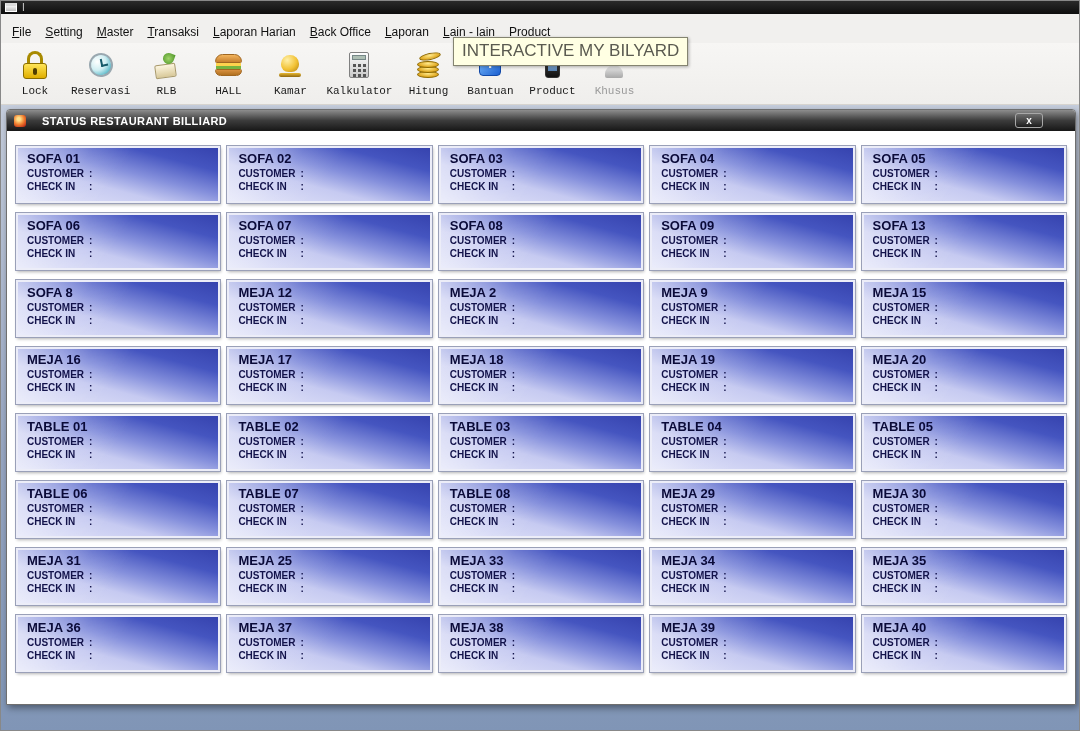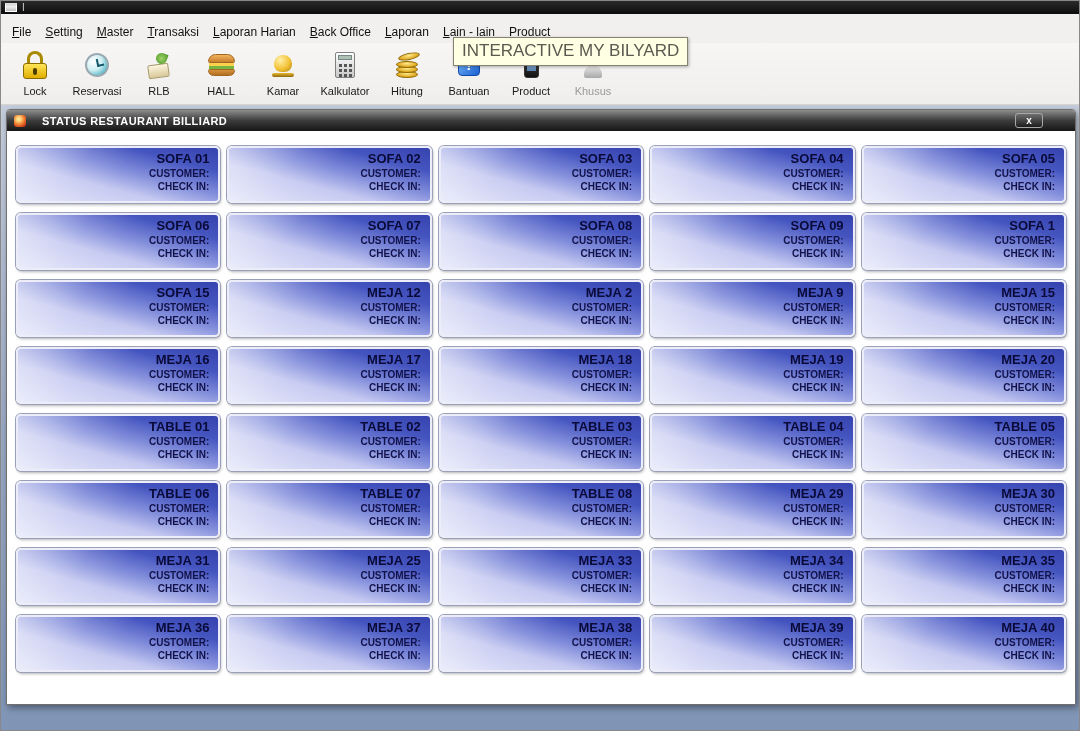--- a/index.html
+++ b/index.html
@@ -11,21 +11,21 @@
   .app-icon { width:12px; height:9px; background:linear-gradient(#f4f4f4,#bfbfbf); border:1px solid #fff; border-top:3px solid #dcdcdc; }
   .app-title { color:#cfcfcf; font-size:10px; line-height:10px; }
 
   
   .menubar { position:absolute; top:13px; left:0; right:0; height:37px; background:#f1f0ee; border-bottom:1px solid #e2dfda; display:flex; align-items:center; padding-left:4px; }
   .menu-item { display:inline-block; font-size:12px; color:#111; padding:4px 7px; cursor:default; }
   .menu-item::first-letter { text-decoration:underline; }
 
   
   .toolbar { position:absolute; top:42px; left:0; right:0; height:62px; background:linear-gradient(#f7f6f4,#efeeec); border-bottom:1px solid #d8d5d0; display:flex; align-items:flex-start; padding:4px 0 0 8px; gap:10px; }
-  .tool { background:none; border:none; min-width:52px; display:flex; flex-direction:column; align-items:center; gap:2px; font-family:Liberation Sans, sans-serif; cursor:default; }
+  .tool { background:none; border:none; min-width:52px; display:flex; flex-direction:column; align-items:center; gap:2px; font-family:Liberation Mono, monospace; cursor:default; }
   .tool-icon { height:36px; display:flex; align-items:center; justify-content:center; }
   .tool-label { font-size:11px; color:#1a1a1a; }
   .tool-label.disabled { color:#9a9a9a; }
   .tool i { display:block; }
 
   
   .ic-lock { position:relative; width:24px; height:28px; }
   .ic-lock .shackle { position:absolute; top:0; left:4px; width:16px; height:14px; border:3px solid #a88a00; border-bottom:none; border-radius:8px 8px 0 0; }
   .ic-lock .lock-body { position:absolute; bottom:0; left:0; width:24px; height:16px; background:linear-gradient(#ffe558,#e0ae00); border:1px solid #8a6d00; border-radius:3px; }
   .ic-lock .hole { position:absolute; bottom:4px; left:10px; width:4px; height:7px; background:#503e00; border-radius:2px; z-index:2; }
@@ -78,25 +78,24 @@
   .child { position:absolute; left:5px; top:108px; width:1070px; height:596px; background:#fff; border:1px solid #6f6f6f; border-radius:4px 4px 0 0; box-shadow:2px 3px 7px rgba(0,0,0,0.4); }
   .child-titlebar { position:relative; height:21px; background:linear-gradient(#8d8d8d,#3c3c3c 50%,#171717); border-radius:3px 3px 0 0; display:flex; align-items:center; gap:16px; padding:0 7px; }
   .child-icon { width:12px; height:12px; border-radius:3px; background:radial-gradient(circle at 40% 35%,#ffe08a 15%,#f08030 50%,#c03018 85%); }
   .child-title { color:#fff; font-size:11px; font-weight:bold; letter-spacing:0.4px; }
   .close-btn { position:absolute; right:32px; top:3px; width:28px; height:15px; background:linear-gradient(#6e6e6e,#1d1d1d); border:1px solid #a8a8a8; border-radius:3px; color:#fff; font-size:10px; font-weight:bold; line-height:12px; text-align:center; font-family:inherit; cursor:default; }
 
   .client { position:absolute; top:21px; left:1px; right:1px; bottom:1px; background:#fff; padding:15px 8px 8px; overflow:hidden; }
   .grid { display:grid; grid-template-columns:repeat(5,1fr); gap:10px 7px; }
 
   
-  .card { position:relative; height:57px; border-radius:5px; border:2px solid #ecedf8; box-shadow:0 0 0 1px #9aa0b8, 1px 2px 3px rgba(0,0,0,0.3); padding:3px 9px 0; overflow:hidden; cursor:default;
+  .card { position:relative; height:57px; border-radius:0; border:2px solid #ecedf8; box-shadow:0 0 0 1px #9aa0b8, 1px 2px 3px rgba(0,0,0,0.3); padding:3px 9px 0; overflow:hidden; cursor:default;
     background:
       linear-gradient(125deg, rgba(255,255,255,0.45) 0%, rgba(255,255,255,0.08) 32%, rgba(255,255,255,0) 50%),
       linear-gradient(to top right, #e4e6f9 0%, #c6caf1 35%, #8590dc 55%, #4555c0 78%, #3643ae 100%);
-    text-align: right;
   }
   .card-title { font-size:13px; font-weight:bold; color:#0a0a38; line-height:16px; position:relative; }
   .card-line { font-size:10px; font-weight:bold; color:#12124a; line-height:13px; position:relative; }
   .card-line .lbl { display:inline-block; min-width:62px; }
 </style>
 </head>
 <body>
 
 <div class="stage">
 
@@ -317,31 +316,31 @@
             <div class="card-title">SOFA 09</div>
             <div class="card-line">
               <span class="lbl">CUSTOMER</span><span>:</span>
             </div>
             <div class="card-line">
               <span class="lbl">CHECK IN</span><span>:</span>
             </div>
           </div>
 
           <div class="card">
-            <div class="card-title">SOFA 1</div>
-            <div class="card-line">
-              <span class="lbl">CUSTOMER</span><span>:</span>
-            </div>
-            <div class="card-line">
-              <span class="lbl">CHECK IN</span><span>:</span>
-            </div>
-          </div>
-
-          <div class="card">
-            <div class="card-title">SOFA 15</div>
+            <div class="card-title">SOFA 13</div>
+            <div class="card-line">
+              <span class="lbl">CUSTOMER</span><span>:</span>
+            </div>
+            <div class="card-line">
+              <span class="lbl">CHECK IN</span><span>:</span>
+            </div>
+          </div>
+
+          <div class="card">
+            <div class="card-title">SOFA 8</div>
             <div class="card-line">
               <span class="lbl">CUSTOMER</span><span>:</span>
             </div>
             <div class="card-line">
               <span class="lbl">CHECK IN</span><span>:</span>
             </div>
           </div>
 
           <div class="card">
             <div class="card-title">MEJA 12</div>

